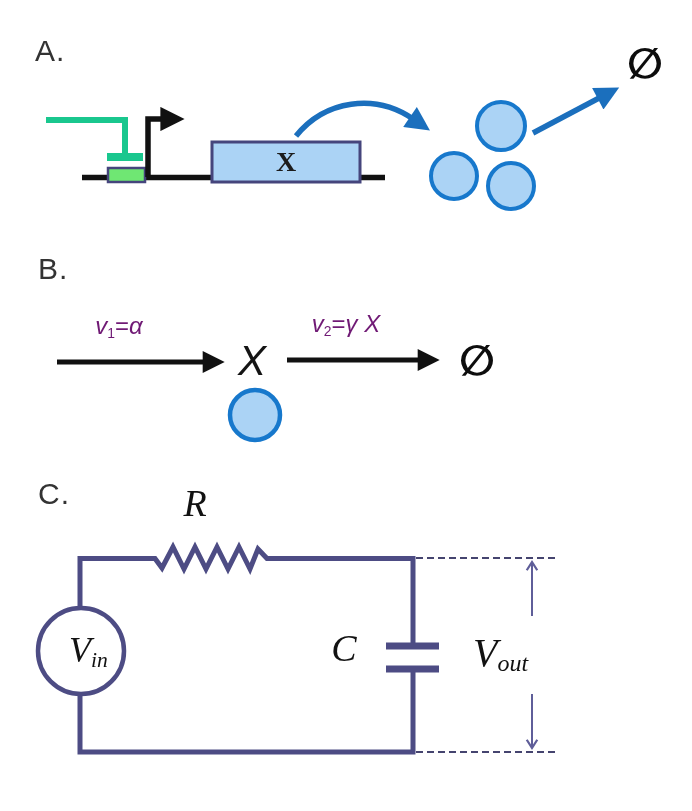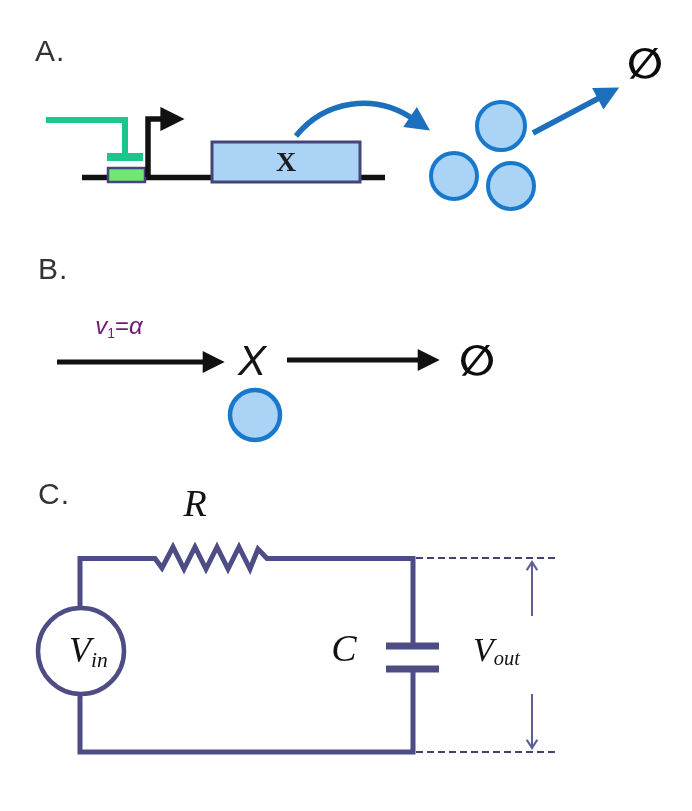--- a/index.html
+++ b/index.html
@@ -114,26 +114,27 @@
   <div class="txt panel-letter" style="left:35px;top:36px;">A.</div>
   <div class="txt gene-x" style="left:212px;top:148px;width:148px;">X</div>
   <div class="txt empty-set" style="left:615px;top:43px;width:60px;">∅</div>
 
   <div class="txt panel-letter" style="left:38px;top:254px;">B.</div>
 
   <div class="txt rate-label" style="left:49px;top:314px;width:140px;"><span class="it">v</span><span class="sub">1</span><span>=</span><span class="it">α</span></div>
 
   <div class="txt species-x" style="left:217px;top:340px;width:70px;">X</div>
 
+  <div class="txt rate-label" style="left:284px;top:312px;width:124px;"><span class="it">v</span><span class="sub">2</span><span>=</span><span class="it">γ X</span></div>
 
   <div class="txt empty-set" style="left:447px;top:340px;width:60px;">∅</div>
 
   <div class="txt panel-letter" style="left:38px;top:479px;">C.</div>
 
   <div class="txt serif-math" style="left:165px;top:484px;width:60px;">R</div>
 
   <div class="txt serif-math" style="left:314px;top:629px;width:60px;">C</div>
 
   <div class="txt serif-math" style="left:36px;top:632px;width:105px;font-size:36px;"><span>V</span><span class="sub">in</span></div>
 
-  <div class="txt serif-math" style="left:470px;top:633px;font-size:34px;"><span class="vout-bg"><span>V</span><span class="sub">out</span></span></div>
+  <div class="txt serif-math" style="left:470px;top:633px;font-size:40px;"><span class="vout-bg"><span>V</span><span class="sub">out</span></span></div>
 
 </div>
 
 </body></html>

